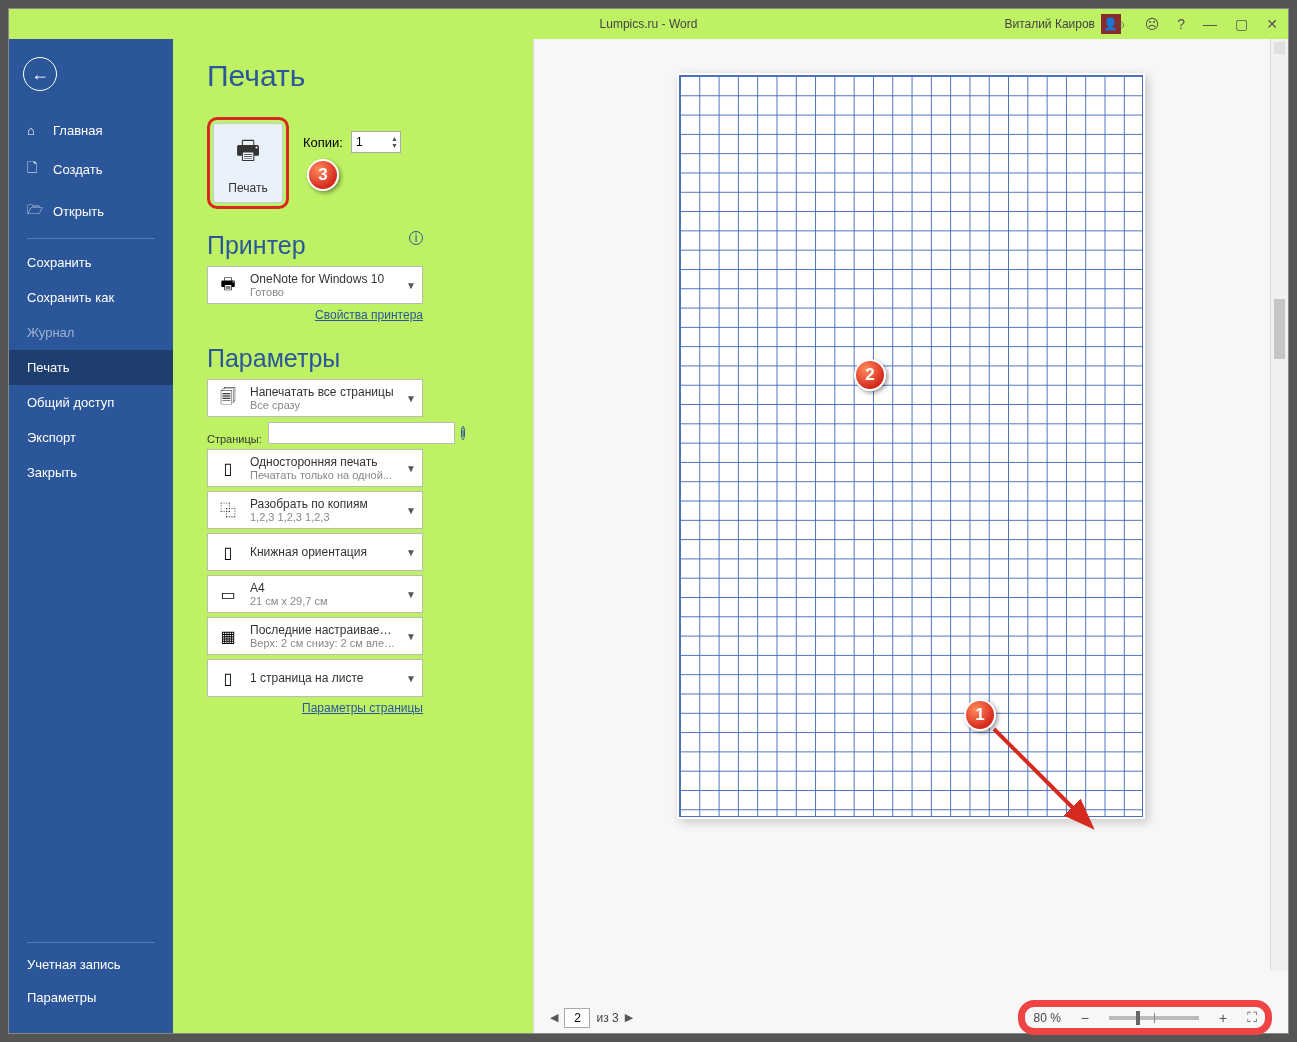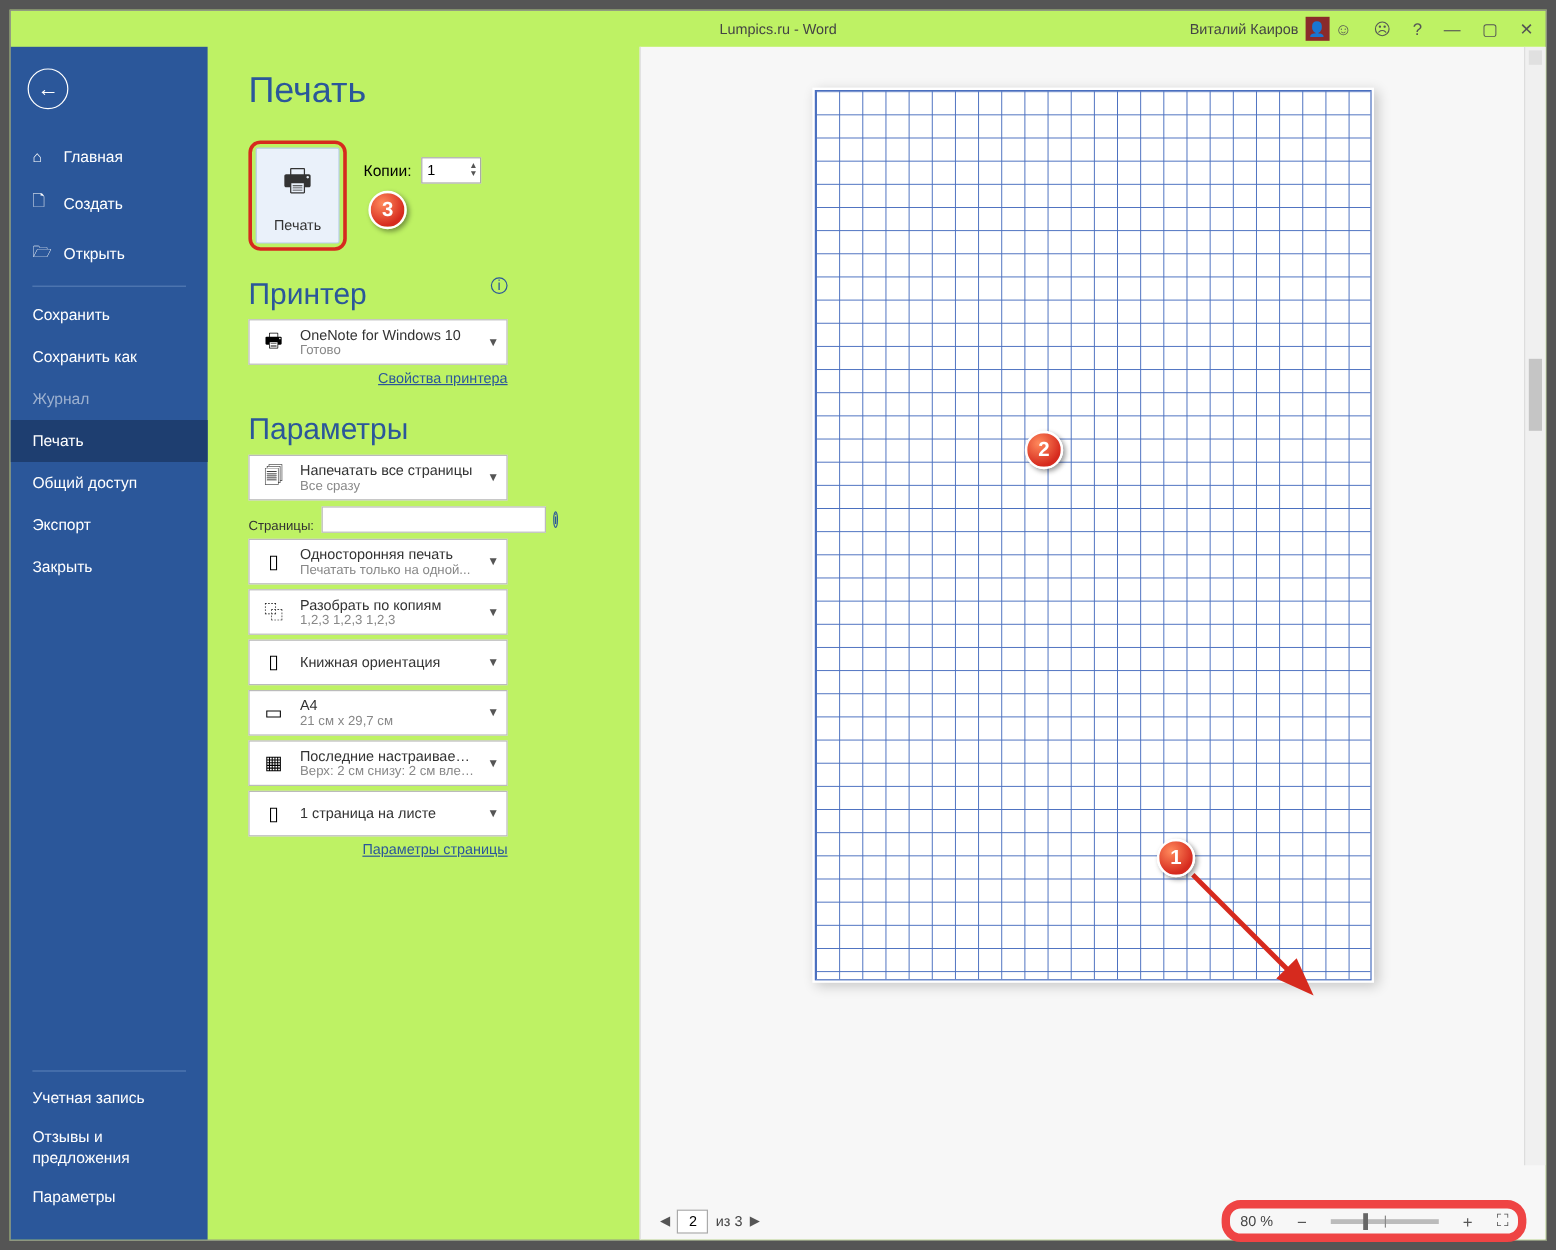--- a/index.html
+++ b/index.html
@@ -1,20 +1,20 @@
 <!DOCTYPE html>
 <html><head>
 <meta charset="utf-8">
 <style>
 * { margin: 0; padding: 0; box-sizing: border-box; font-family: "Segoe UI", Arial, sans-serif; }
 body { width: 1297px; height: 1042px; overflow: hidden; background: #555; padding: 8px; }
 .app-frame { width: 100%; height: 100%; background: #bef264; border: 1px solid #888; display: flex; flex-direction: column; position: relative; }
 .title-bar { height: 30px; display: flex; align-items: center; justify-content: center; position: relative; flex-shrink: 0; }
 .title-bar .doc-title { font-size: 12px; color: #444; position: absolute; left: 50%; transform: translateX(-50%); }
-.title-bar .user-info { position: absolute; right: 180px; font-size: 12px; color: #444; display: flex; align-items: center; gap: 6px; }
+.title-bar .user-info { position: absolute; right: 167px; font-size: 12px; color: #444; display: flex; align-items: center; gap: 6px; }
 .av { width: 20px; height: 20px; background: #8a2b2b; display: inline-flex; align-items: center; justify-content: center; font-size: 12px; }
 .title-icons { position: absolute; right: 10px; display: flex; gap: 18px; align-items: center; color: #555; }
 .title-icons span, .title-icons div { font-size: 14px; cursor: pointer; }
 .main { flex: 1; display: flex; min-height: 0; }
 
 .sidebar { width: 164px; background: #2b579a; color: #fff; display: flex; flex-direction: column; padding-top: 18px; font-size: 13px; flex-shrink: 0; }
 .back-btn { width: 34px; height: 34px; border: 1px solid #fff; border-radius: 50%; margin-left: 14px; margin-bottom: 22px; display: flex; align-items: center; justify-content: center; font-size: 18px; cursor: pointer; }
 .nav-item { padding: 10px 18px; cursor: pointer; display: flex; align-items: center; gap: 10px; }
 .nav-item.selected { background: #1e3e70; }
 .nav-item.disabled { color: #9db1d0; }
@@ -126,23 +126,20 @@
       <div class="nav-item">
           <span>Закрыть</span>
         </div>
 
       <div class="nav-bottom">
         <div class="nav-sep"></div>
         <div class="nav-item">
             <span>Учетная запись</span>
           </div>
         <div class="nav-item">
-            <span>Отзывы и предложения</span>
-          </div>
-        <div class="nav-item">
             <span>Параметры</span>
           </div>
       </div>
     </div>
 
     <div class="content">
       <div class="settings">
         <h1 class="page-title">Печать</h1>
 
         <div class="print-row">

